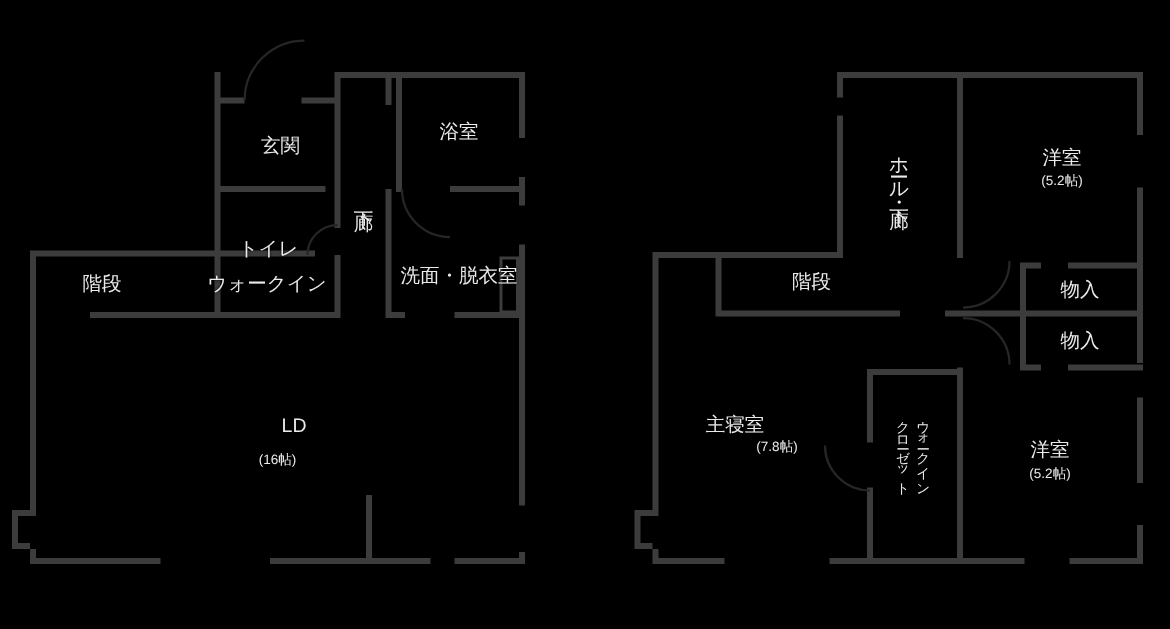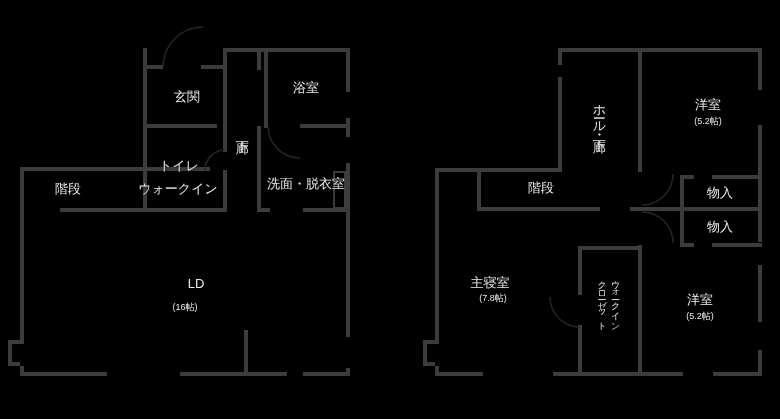--- a/index.html
+++ b/index.html
@@ -114,19 +114,19 @@
   <div class="lbl" style="left:196px;top:284px">LD</div>
   <div class="lbl sz" style="left:185px;top:307px">(16帖)</div>
 
   <div class="lbl v" style="left:599px;top:113px">ホール・廊下</div>
   <div class="lbl" style="left:708px;top:105px">洋室</div>
   <div class="lbl sz" style="left:708px;top:121px">(5.2帖)</div>
   <div class="lbl" style="left:541px;top:188px">階段</div>
   <div class="lbl" style="left:720px;top:193px">物入</div>
   <div class="lbl" style="left:720px;top:227px">物入</div>
   <div class="lbl" style="left:490px;top:283px">主寝室</div>
-  <div class="lbl sz" style="left:493px;top:298px">(7.8帖)</div>
+  <div class="lbl sz" style="left:518px;top:298px">(7.8帖)</div>
   <div class="lbl v wic" style="left:608px;top:300px">ウォークイン
 クローゼット</div>
   <div class="lbl" style="left:700px;top:300px">洋室</div>
   <div class="lbl sz" style="left:700px;top:316px">(5.2帖)</div>
 
 </div>
 
 </body></html>

